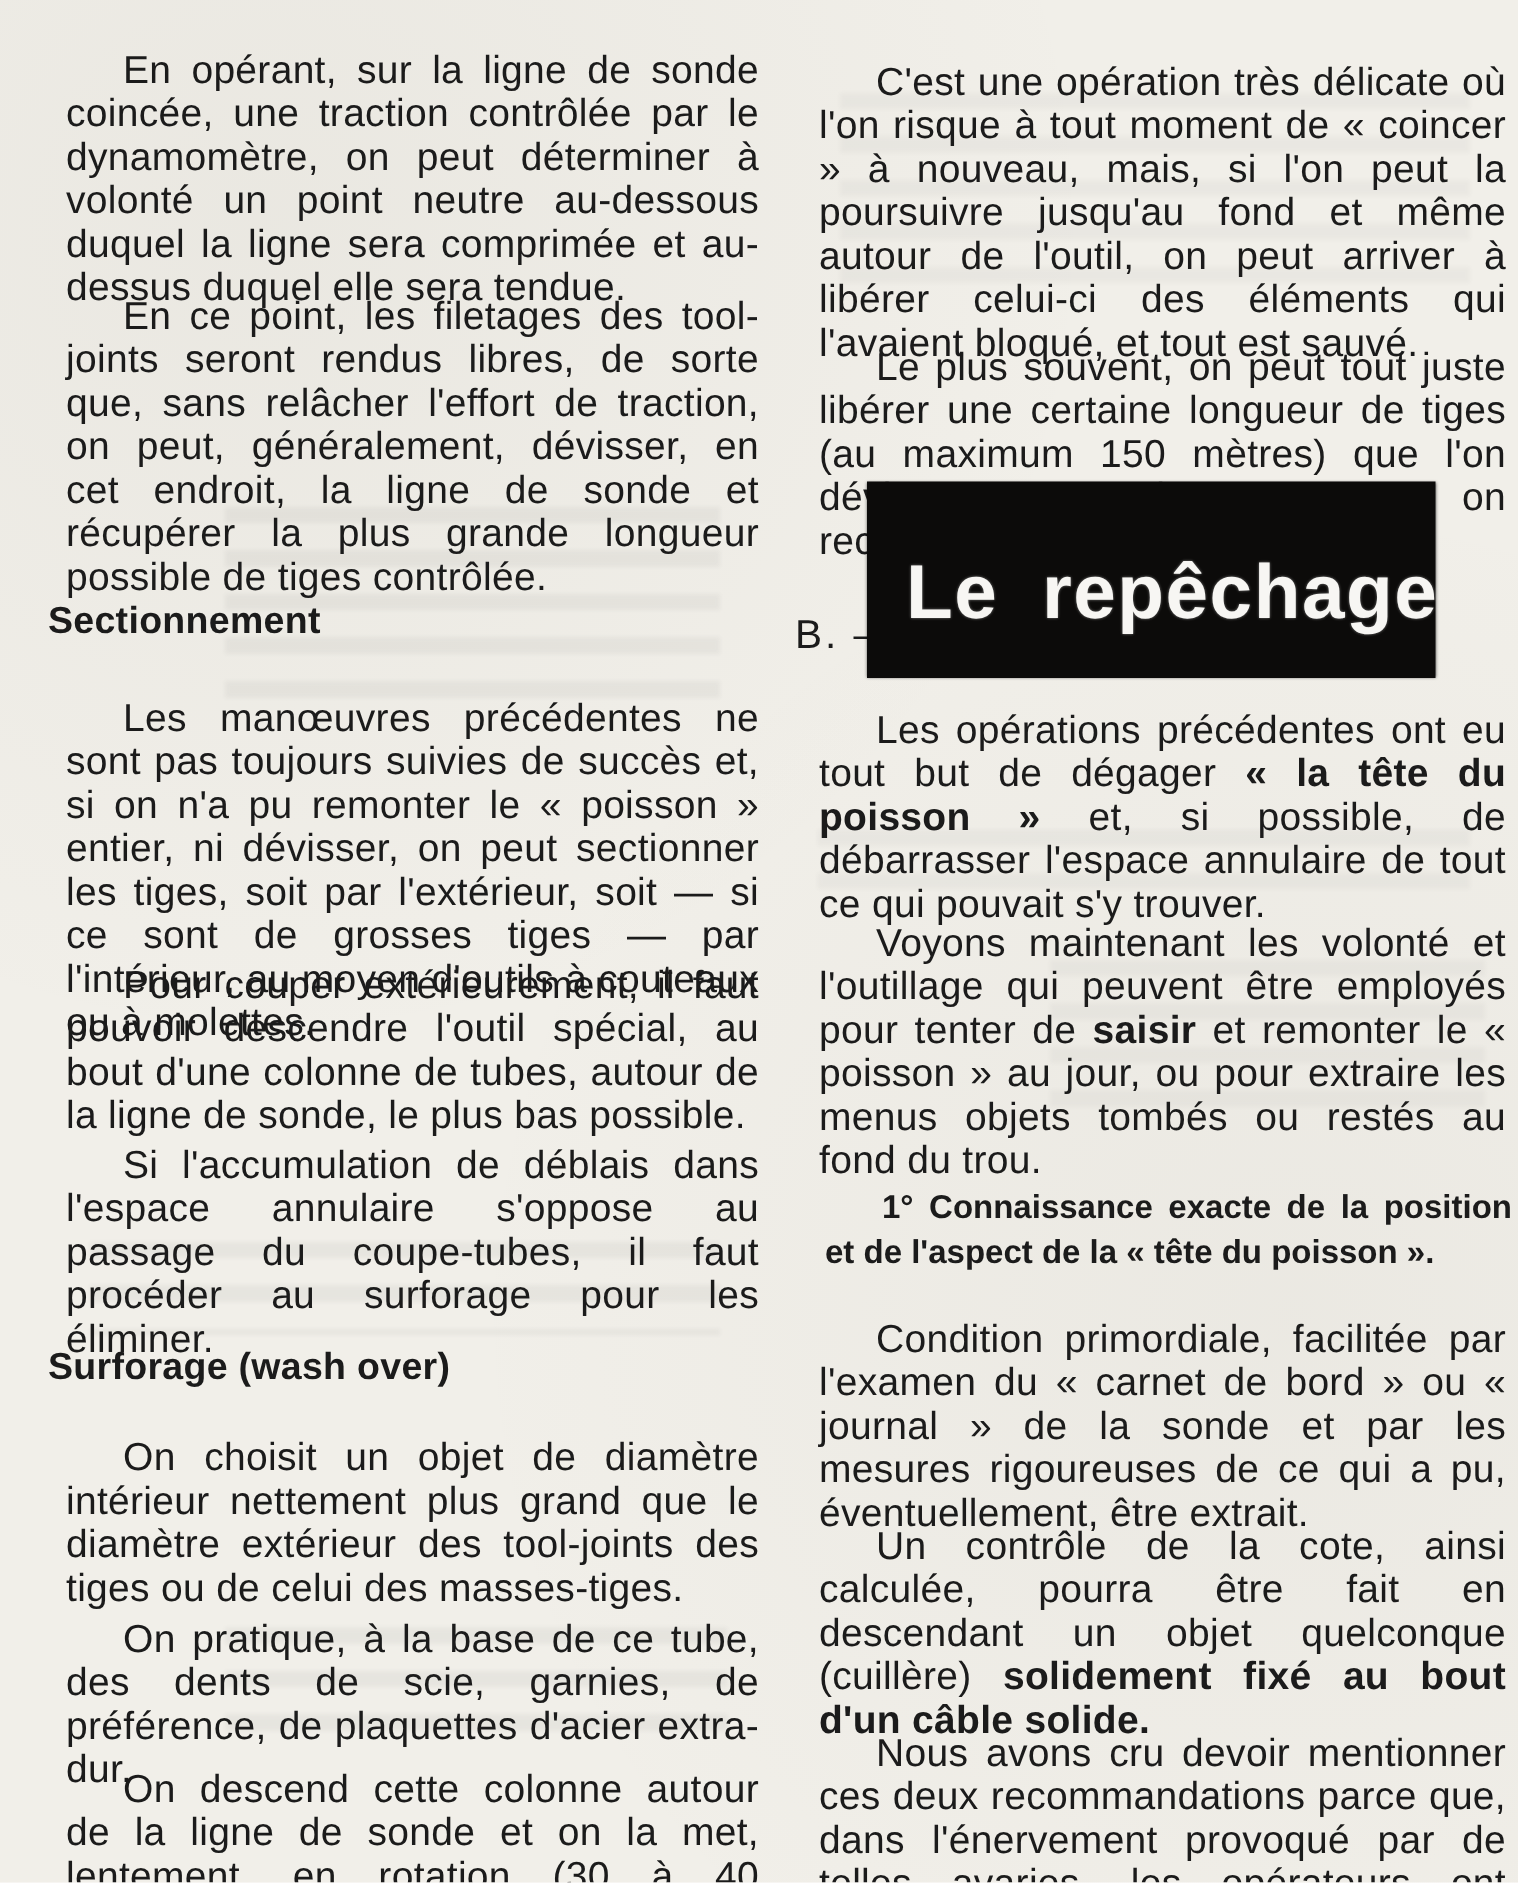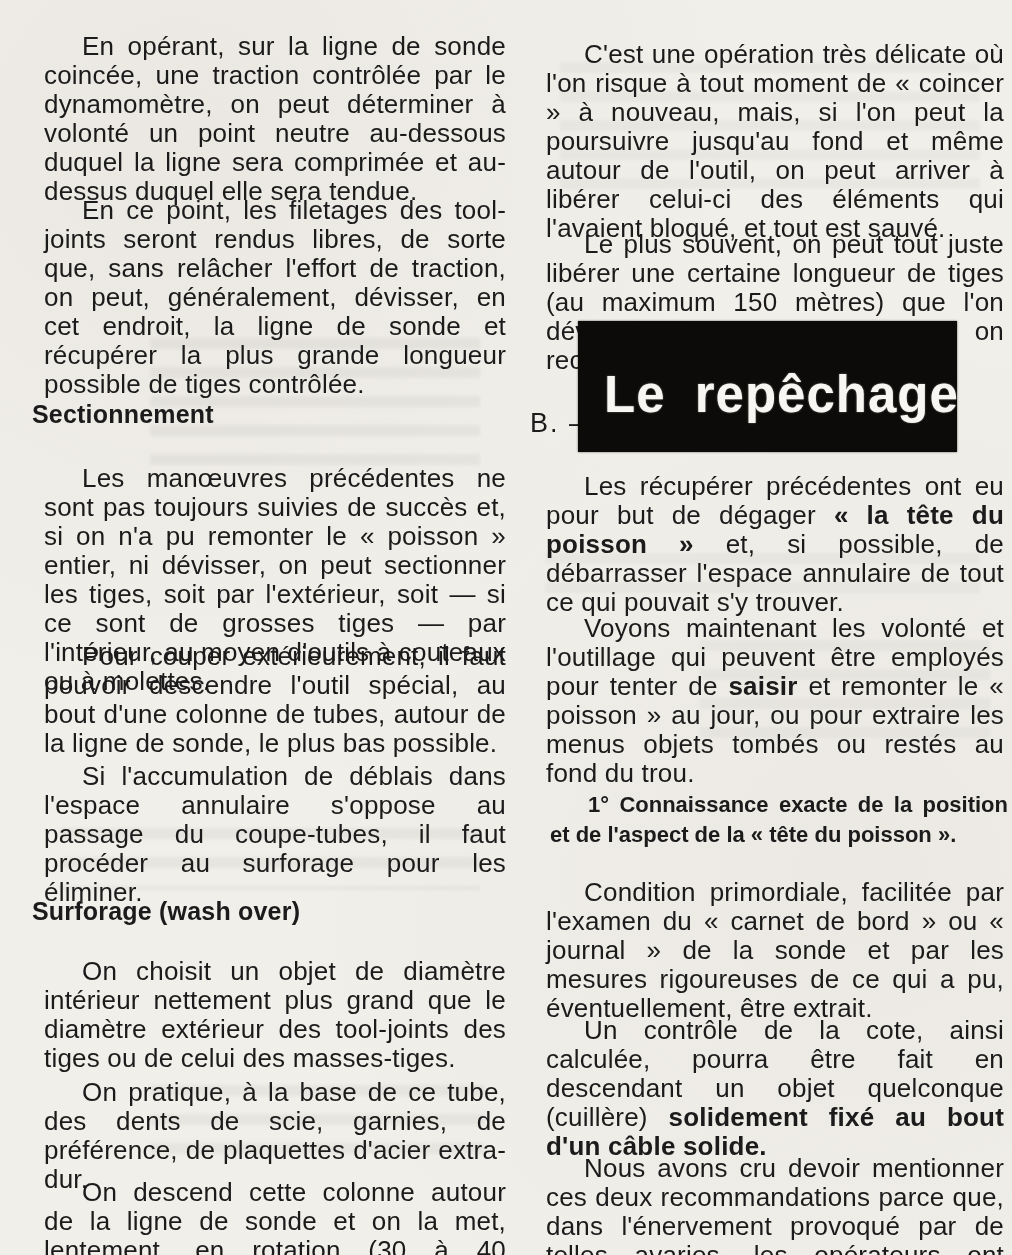--- a/index.html
+++ b/index.html
@@ -124,21 +124,21 @@
 
     <p class="para" style="top:945px"><span>On choisit un objet de diamètre intérieur nettement plus grand que le diamètre extérieur des tool-joints des tiges ou de celui des masses-tiges.</span></p>
     <p class="para" style="top:1066px"><span>On pratique, à la base de ce tube, des dents de scie, garnies, de préférence, de plaquettes d'acier extra-dur.</span></p>
     <p class="para" style="top:1166px"><span>On descend cette colonne autour de la ligne de sonde et on la met, lentement, en rotation (30 à 40 tours/minute) en faisant circulation.</span></p>
   </div>
 
   <div class="col col-right">
     <p class="para" style="top:28px"><span>C'est une opération très délicate où l'on risque à tout moment de « coincer » à nouveau, mais, si l'on peut la poursuivre jusqu'au fond et même autour de l'outil, on peut arriver à libérer celui-ci des éléments qui l'avaient bloqué, et tout est sauvé.</span></p>
     <p class="para" style="top:218px"><span>Le plus souvent, on peut tout juste libérer une certaine longueur de tiges (au maximum 150 mètres) que l'on dévisse ou que l'on coupe, et on recommence.</span></p>
 
-    <p class="para" style="top:460px"><span>Les récupérer précédentes ont eu pour but de dégager </span><span class="b">« la tête du poisson »</span><span> et, si possible, de débarrasser l'espace annulaire de tout ce qui pouvait s'y trouver.</span></p>
+    <p class="para" style="top:460px"><span>Les opérations précédentes ont eu tout but de dégager </span><span class="b">« la tête du poisson »</span><span> et, si possible, de débarrasser l'espace annulaire de tout ce qui pouvait s'y trouver.</span></p>
 
     <p class="para" style="top:602px"><span>Voyons maintenant les volonté et l'outillage qui peuvent être employés pour tenter de </span><span class="b">saisir</span><span> et remonter le « poisson » au jour, ou pour extraire les menus objets tombés ou restés au fond du trou.</span></p>
 
     <h3 class="subheading" style="top:774px">1° Connaissance exacte de la position et de l'aspect de la « tête du poisson ».</h3>
 
     <p class="para" style="top:866px"><span>Condition primordiale, facilitée par l'examen du « carnet de bord » ou « journal » de la sonde et par les mesures rigoureuses de ce qui a pu, éventuellement, être extrait.</span></p>
 
     <p class="para" style="top:1004px"><span>Un contrôle de la cote, ainsi calculée, pourra être fait en descendant un objet quelconque (cuillère) </span><span class="b">solidement fixé au bout d'un câble solide.</span></p>
 
     <p class="para" style="top:1142px"><span>Nous avons cru devoir mentionner ces deux recommandations parce que, dans l'énervement provoqué par de telles avaries, les opérateurs ont tendance à les négliger quelque peu.</span></p>

